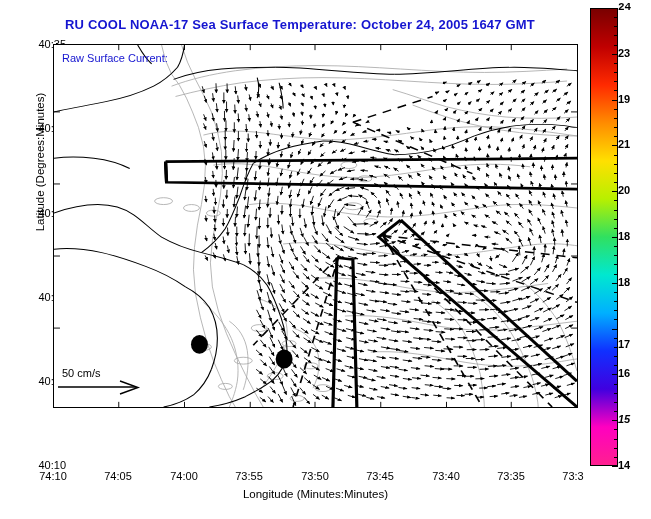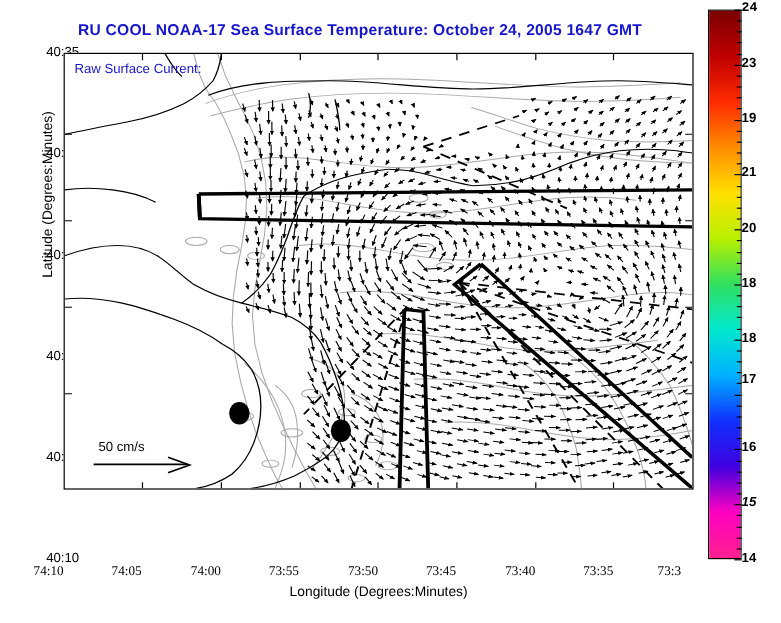--- a/index.html
+++ b/index.html
@@ -15,29 +15,29 @@
   #plot{position:absolute;left:53px;top:44px;width:525px;height:364px;
         border:1.5px solid #000;background:#fff;box-sizing:border-box;
         overflow:hidden;}
   #plotsvg{position:absolute;left:0;top:0;width:100%;height:100%;}
 
   
   #annot{position:absolute;left:8px;top:6px;color:#1515d0;font-size:11px;
          line-height:15px;white-space:nowrap;}
 
   
-  #scalebar{position:absolute;left:20px;bottom:12px;width:105px;}
+  #scalebar{position:absolute;left:0;bottom:12px;width:105px;}
   #scalebar .lbl{font-size:11px;color:#000;margin-left:8px;}
   #scalebar svg{display:block;}
 
   
   .ytick{position:absolute;right:585px;font-size:11px;color:#000;
          white-space:nowrap;text-align:right;width:60px;}
   .xtick{position:absolute;font-size:11px;color:#000;white-space:nowrap;
-         width:50px;font-family:Liberation Serif, serif;}
+         text-align:center;width:50px;}
   #ylabel{position:absolute;left:-60px;top:156px;width:200px;font-size:11.5px;
           text-align:center;transform:rotate(-90deg);transform-origin:center;
           white-space:nowrap;}
   #xlabel{position:absolute;left:53px;top:488px;width:525px;text-align:center;
           font-size:11.5px;white-space:nowrap;}
 
   
   #cbar{position:absolute;left:590px;top:8px;width:28px;height:458px;
         border:1px solid #000;box-sizing:border-box;}
   #cbarfill{position:absolute;inset:0;}
@@ -63,21 +63,21 @@
 <div class="xtick" style="left:28px;top:470px;">74:10</div>
 <div class="xtick" style="left:93px;top:470px;">74:05</div>
 <div class="xtick" style="left:159px;top:470px;">74:00</div>
 <div class="xtick" style="left:224px;top:470px;">73:55</div>
 <div class="xtick" style="left:290px;top:470px;">73:50</div>
 <div class="xtick" style="left:355px;top:470px;">73:45</div>
 <div class="xtick" style="left:421px;top:470px;">73:40</div>
 <div class="xtick" style="left:486px;top:470px;">73:35</div>
 <div class="xtick" style="left:548px;top:470px;">73:3</div>
 
-<div id="xlabel">Longitude (Degrees:Minutes)</div>
+<div id="xlabel">Longitude (Minutes:Minutes)</div>
 
 <div id="plot">
 
   <svg id="plotsvg" viewBox="0 0 525 422" preserveAspectRatio="none">
 
     <g fill="none" stroke="#a8a8a8" stroke-width="0.9">
       <path d="M108,0 L112,18 118,34 126,47 133,62 139,78 145,96 150,118 152,140 151,163
                148,186 144,210 141,236 140,262 142,290 147,318 153,344 160,368 168,390 176,410 182,422"></path>
       <path d="M128,0 L134,20 142,40 150,58 158,78 164,100 168,124 169,150 167,176 163,202
                159,228 157,254 159,282 165,310 173,336 182,360 192,384 202,406 210,422"></path>
@@ -1280,21 +1280,21 @@
     <div class="cbminor" style="top: 246.16px;"></div>
     <div class="cbminor" style="top: 255.32px;"></div>
     <div class="cbminor" style="top: 264.48px;"></div>
     <div class="cbminor" style="top: 273.64px;"></div>
     <div class="cbtick" style="top: 275.8px;">18</div>
     <div class="cbmark" style="top: 282.8px;"></div>
     <div class="cbminor" style="top: 291.96px;"></div>
     <div class="cbminor" style="top: 301.12px;"></div>
     <div class="cbminor" style="top: 310.28px;"></div>
     <div class="cbminor" style="top: 319.44px;"></div>
-    <div class="cbtick" style="top: 310px;">17</div>
+    <div class="cbtick" style="top: 338px;">17</div>
     <div class="cbmark" style="top: 328.6px;"></div>
     <div class="cbminor" style="top: 337.76px;"></div>
     <div class="cbminor" style="top: 346.92px;"></div>
     <div class="cbminor" style="top: 356.08px;"></div>
     <div class="cbminor" style="top: 365.24px;"></div>
     <div class="cbtick" style="top: 367.4px;">16</div>
     <div class="cbmark" style="top: 374.4px;"></div>
     <div class="cbminor" style="top: 383.56px;"></div>
     <div class="cbminor" style="top: 392.72px;"></div>
     <div class="cbminor" style="top: 401.88px;"></div>

